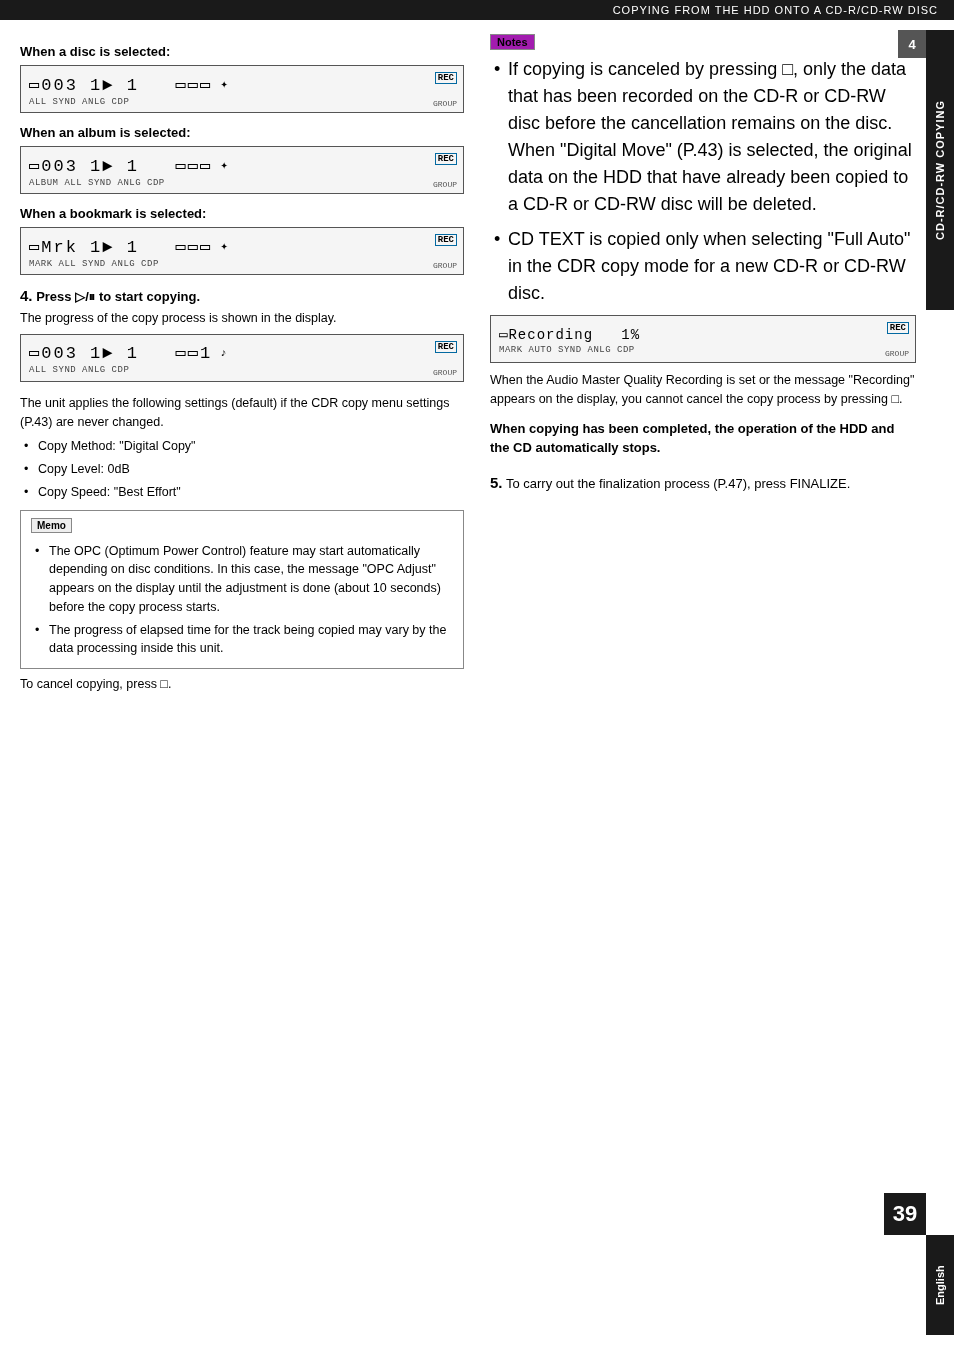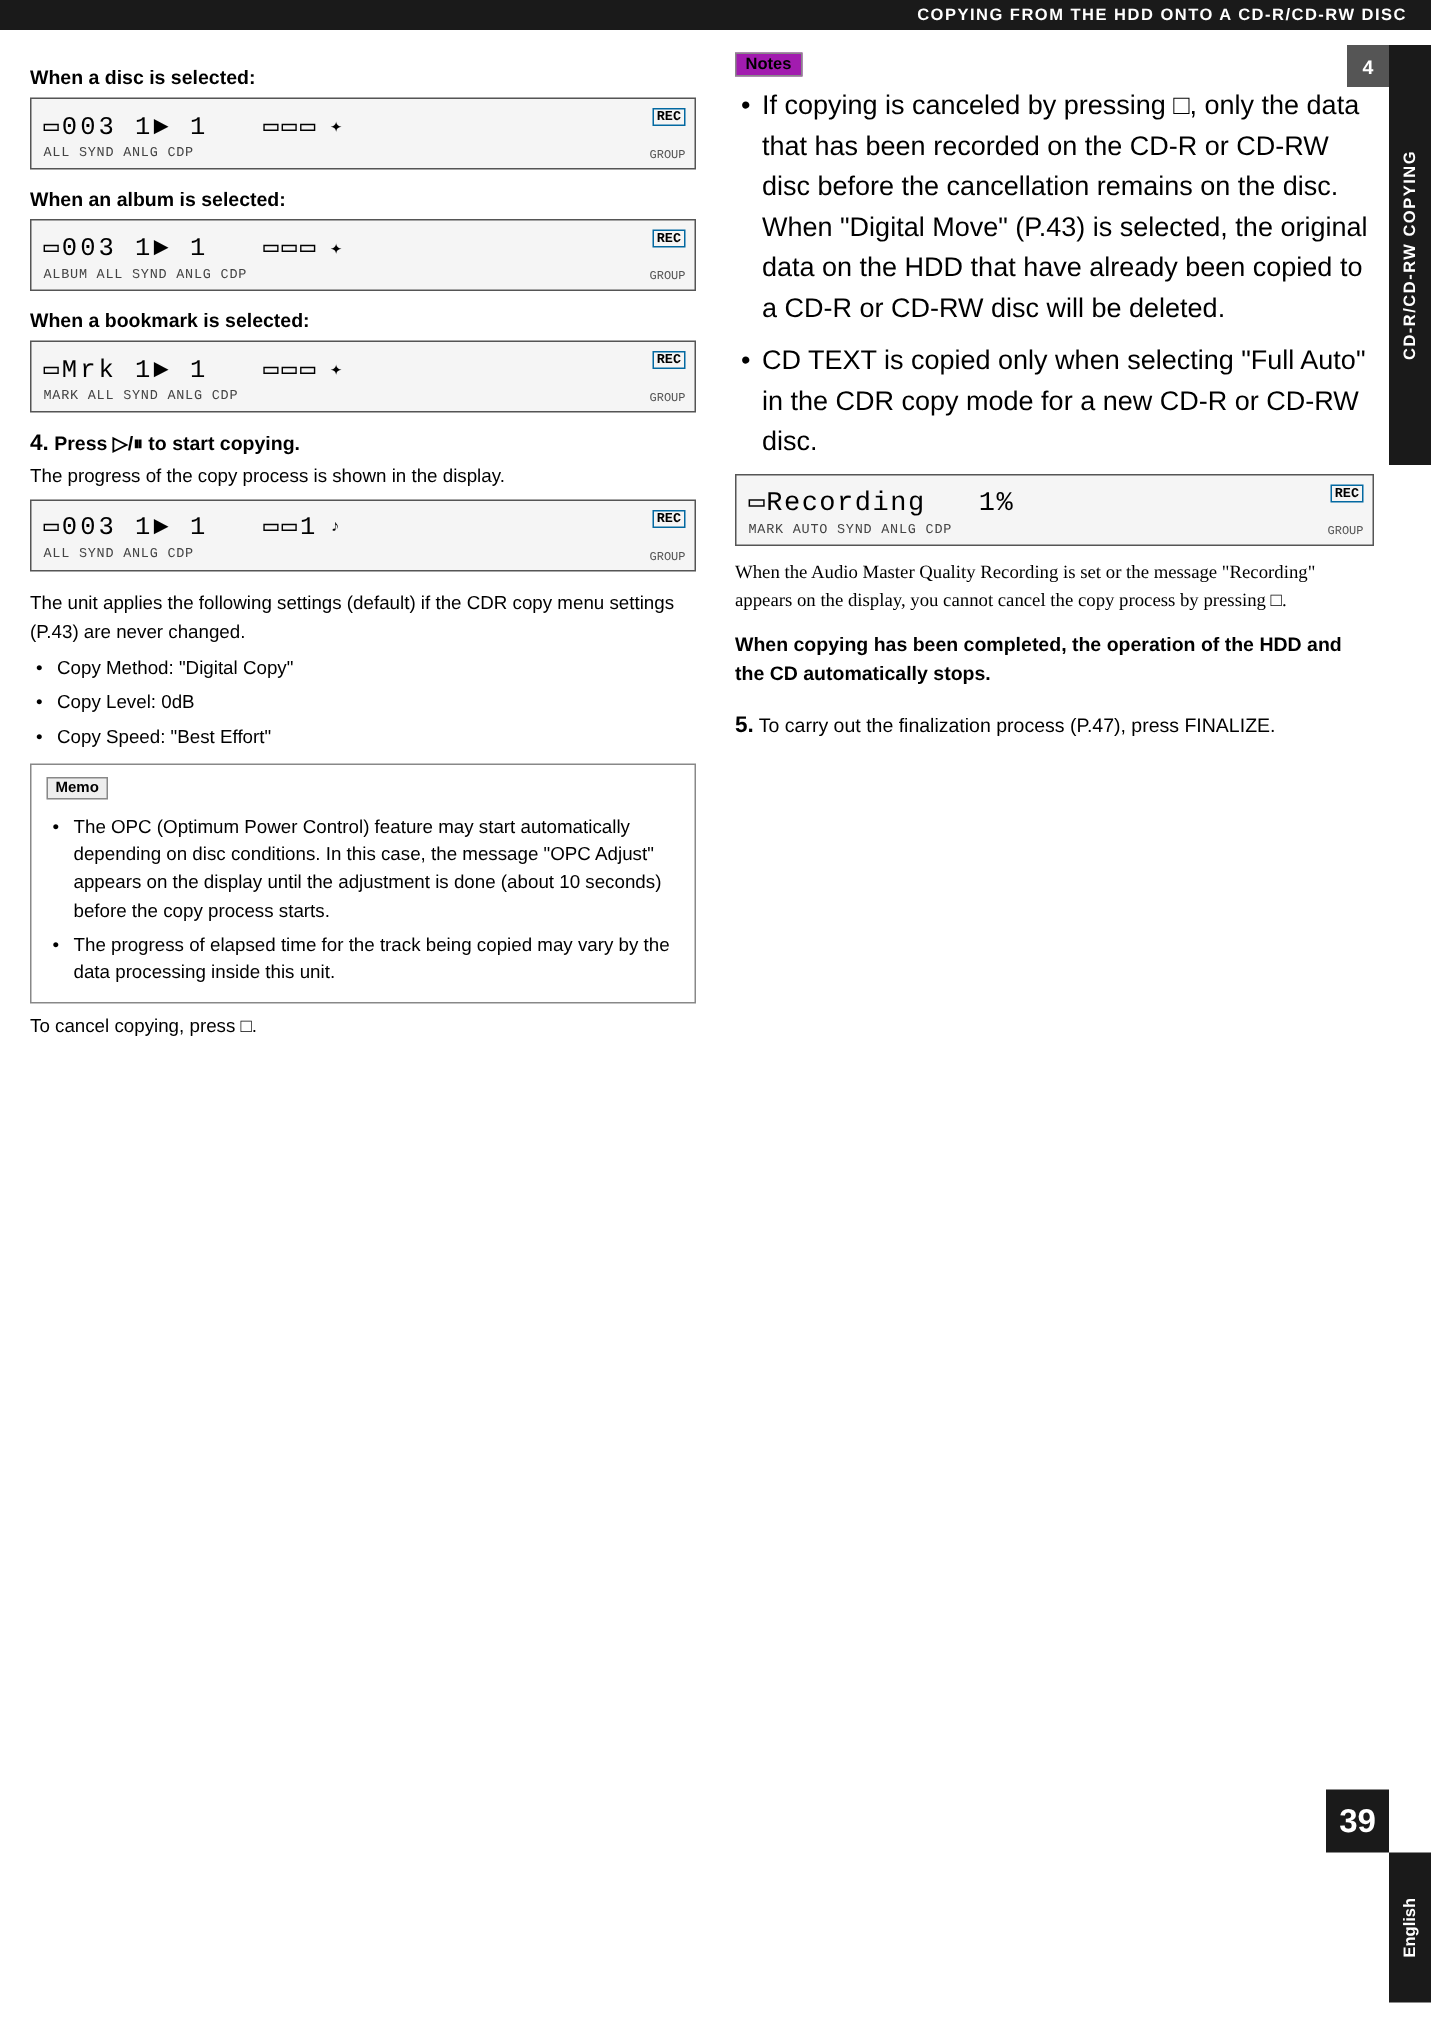--- a/index.html
+++ b/index.html
@@ -13,21 +13,21 @@
       position: relative;
     }
 
     
     .header-bar {
       background: #1a1a1a;
       color: #fff;
       text-align: right;
       padding: 4px 16px 4px 0;
       font-size: 11px;
-      font-weight: bold;
+      font-weight: normal;
       letter-spacing: 1px;
     }
 
     
     .right-tab {
       position: absolute;
       right: 0;
       top: 30px;
       width: 28px;
       background: #1a1a1a;
@@ -379,29 +379,29 @@
 
     <ul class="right-bullets">
       <li>If copying is canceled by pressing □, only the data that has been recorded on the CD-R or CD-RW disc before the cancellation remains on the disc. When "Digital Move" (P.43) is selected, the original data on the HDD that have already been copied to a CD-R or CD-RW disc will be deleted.</li>
       <li>CD TEXT is copied only when selecting "Full Auto" in the CDR copy mode for a new CD-R or CD-RW disc.</li>
     </ul>
 
     
     <div class="display-box" style="margin: 8px 0;">
       <div class="display-rec-badge">REC</div>
       <div class="display-main-row">
-        <span class="seg" style="font-size:18px; letter-spacing:1px;">▭Recording &nbsp; 1%</span>
+        <span class="seg" style="font-size:14px; letter-spacing:1px;">▭Recording &nbsp; 1%</span>
       </div>
       <div class="display-sub-row">
         <span>MARK  AUTO SYND ANLG  CDP</span>
       </div>
       <div class="display-group-badge">GROUP</div>
     </div>
 
-    <div class="step-body" style="margin: 8px 0; font-family: Liberation Serif, serif;">When the Audio Master Quality Recording is set or the message "Recording" appears on the display, you cannot cancel the copy process by pressing □.</div>
+    <div class="step-body" style="margin: 8px 0;">When the Audio Master Quality Recording is set or the message "Recording" appears on the display, you cannot cancel the copy process by pressing □.</div>
 
     <div class="bold-text" style="font-weight: bold; font-size: 13px; line-height: 1.5; margin-top: 10px;">When copying has been completed, the operation of the HDD and the CD automatically stops.</div>
 
     
     <div class="step5">
       <span class="step-num bold-text">5.</span>
       <span>To carry out the finalization process (P.47), press FINALIZE.</span>
     </div>
 
   </div>

